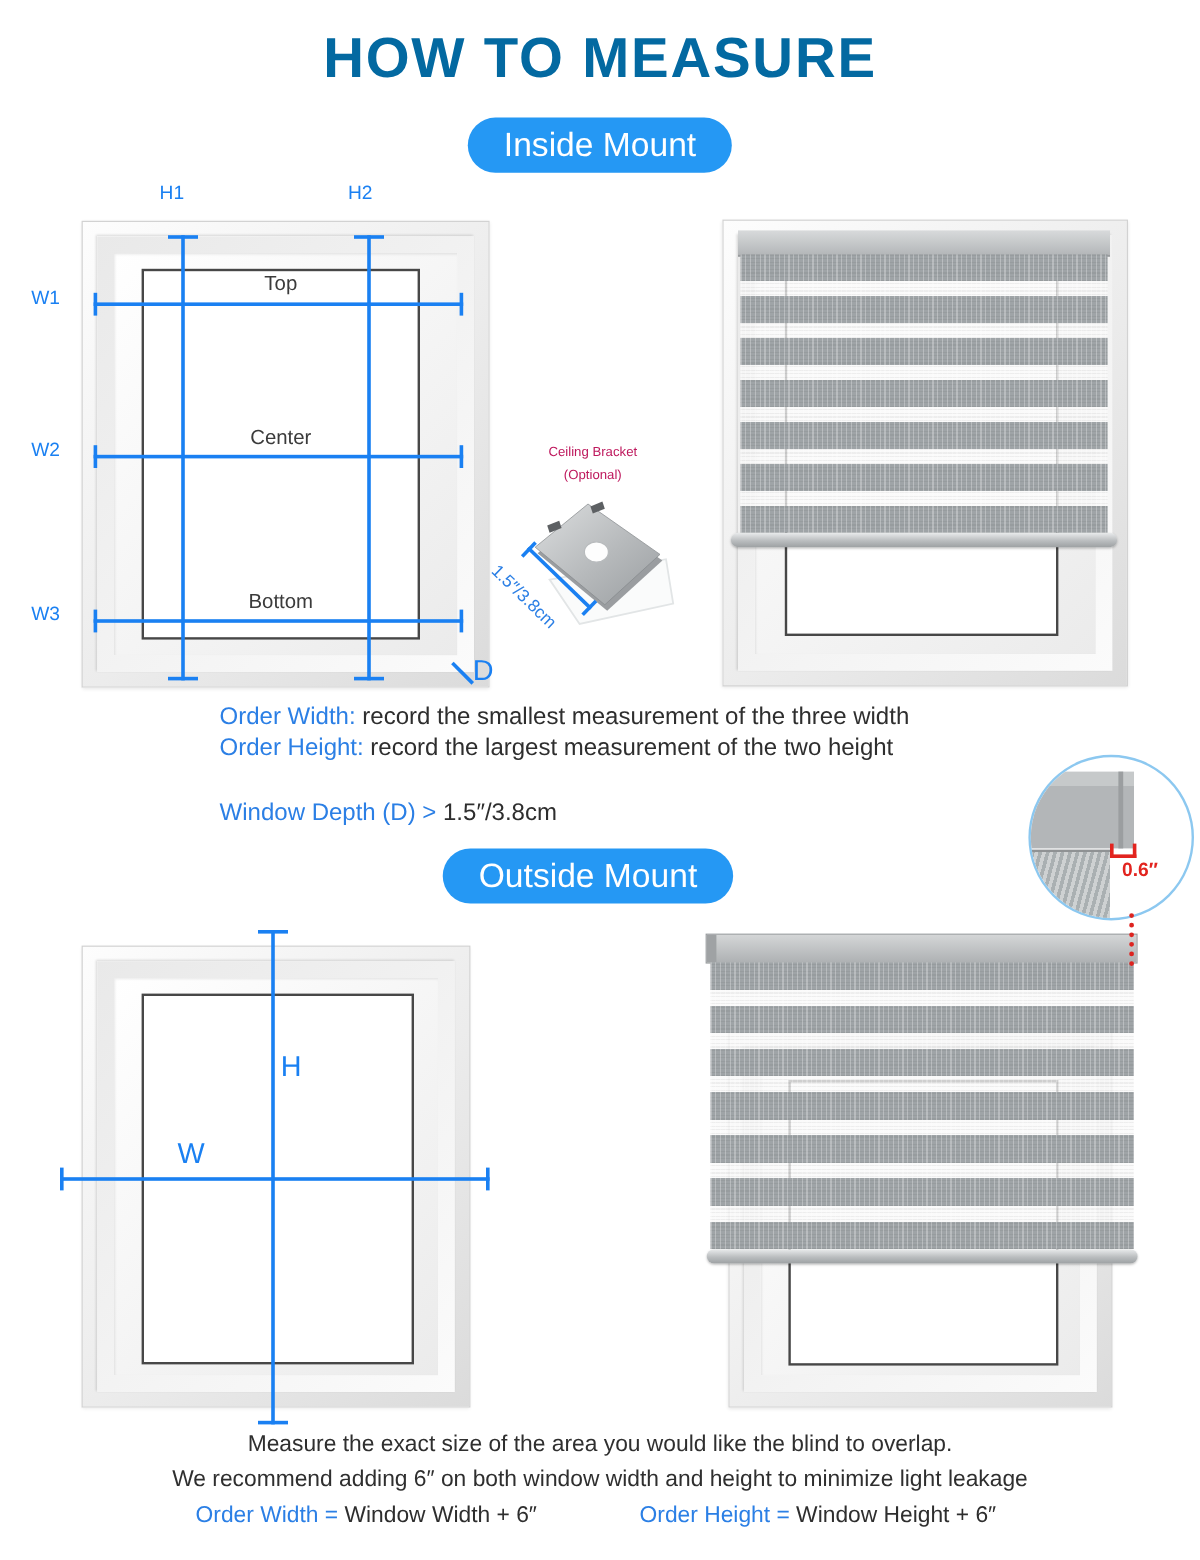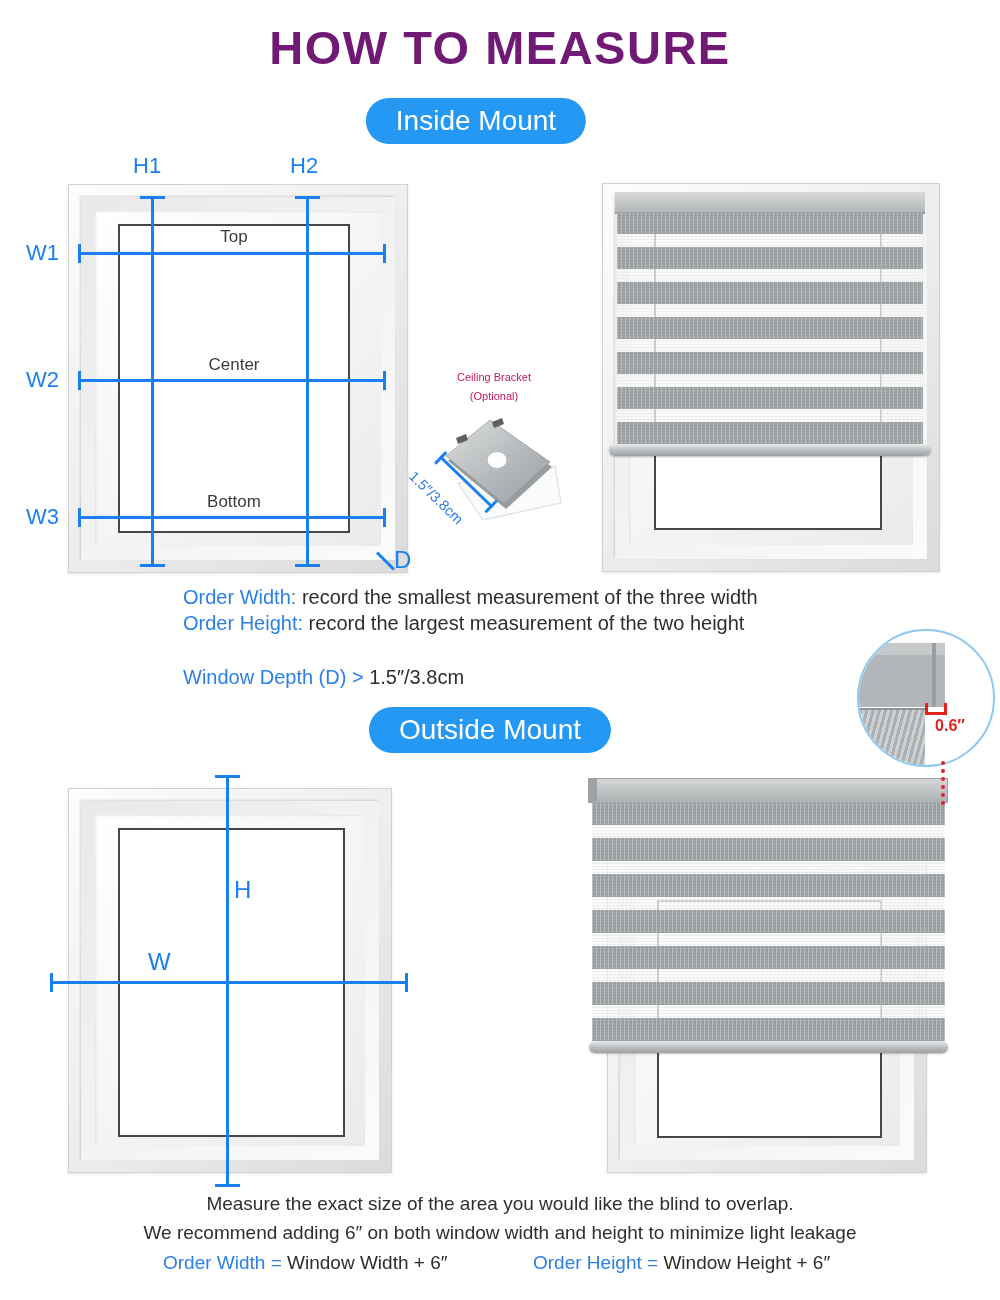--- a/index.html
+++ b/index.html
@@ -1,21 +1,21 @@
 <!DOCTYPE html>
 <html><head>
 <meta charset="utf-8">
 <style>
   html,body{margin:0;padding:0;background:#fff;}
   .canvas{position:relative;width:1000px;height:1300px;background:#ffffff;overflow:hidden;
           font-family:"Liberation Sans",sans-serif;color:#2e2e2e;}
 
   
   .title{position:absolute;top:20px;left:0;width:100%;text-align:center;
-         font-size:47px;font-weight:700;letter-spacing:1.5px;color:#701a75;}
+         font-size:47px;font-weight:700;letter-spacing:1.5px;color:#0369a1;}
   .pill{position:absolute;transform:translateX(-50%);background:#2598f4;color:#fff;
         border-radius:25px;font-size:28px;padding:7px 30px;white-space:nowrap;}
 
   
   .window{position:absolute;}
   .wf1{position:absolute;inset:0;background:linear-gradient(135deg,#fdfdfd 0%,#ececec 55%,#dbdbdb 100%);
        border:1px solid #d2d2d2;box-shadow:0 1px 3px rgba(0,0,0,.10);}
   .wf2{position:absolute;inset:13px;background:linear-gradient(315deg,#fbfbfb,#e9e9e9);
        box-shadow:-1px -1px 2px rgba(0,0,0,.14);}
   .wf3{position:absolute;inset:27px;background:linear-gradient(135deg,#ffffff,#ebebeb);
@@ -25,21 +25,21 @@
   
   .vline{position:absolute;width:3px;background:#1a80f2;}
   .vline::before,.vline::after{content:"";position:absolute;left:-11px;width:25px;height:3px;background:#1a80f2;}
   .vline::before{top:0;} .vline::after{bottom:0;}
   .hline{position:absolute;height:3px;background:#1a80f2;}
   .hline::before,.hline::after{content:"";position:absolute;top:-8px;width:3px;height:19px;background:#1a80f2;}
   .hline::before{left:0;} .hline::after{right:0;}
   .dline{position:absolute;height:3px;background:#1a80f2;transform-origin:left center;}
   .dline.caps::before,.dline.caps::after{content:"";position:absolute;width:3px;height:16px;top:-6.5px;background:#1a80f2;}
   .dline.caps::before{left:0;} .dline.caps::after{right:0;}
-  .mlabel{position:absolute;color:#1a80f2;font-size:22px;white-space:nowrap;}
+  .mlabel{position:absolute;color:#1a80f2;font-size:16px;white-space:nowrap;}
   .inlabel{position:absolute;width:200px;text-align:center;font-size:17px;color:#3b3b3b;}
   .diag-label{position:absolute;color:#2b7fe5;font-size:14.5px;transform:rotate(44deg);
               transform-origin:left top;white-space:nowrap;}
 
   
   .cassette{position:absolute;background:linear-gradient(180deg,#d8dadb,#b4b7b9);border-bottom:2px solid #989b9d;}
   .headrail{position:absolute;background:linear-gradient(180deg,#d4d6d7,#aeb1b3);border:1px solid #9b9ea0;}
   .headrail::before{content:"";position:absolute;left:0;top:0;bottom:0;width:8px;background:#9fa2a4;}
   .zebra{position:absolute;background-image:
      repeating-linear-gradient(90deg,rgba(255,255,255,.28) 0 1px,rgba(255,255,255,0) 1px 4px),
@@ -71,21 +71,21 @@
   .note .blue,.blue{color:#2b7fe5;}
   .bnote{position:absolute;left:0;width:100%;text-align:center;font-size:19px;color:#2f2f2f;}
   .formula{position:absolute;font-size:19px;white-space:nowrap;color:#2e2e2e;}
 </style>
 </head>
 <body>
 
 <div class="canvas">
 
   <div class="title">HOW TO MEASURE</div>
-  <div class="pill" style="left:476px;top:98px;">Inside Mount</div>
+  <div class="pill" style="left:500px;top:98px;">Inside Mount</div>
 
   <div class="window" style="left:68px;top:184px;width:340px;height:389px;">
     <div class="wf1"></div>
     <div class="wf2"></div>
     <div class="wf3"></div>
     <div class="glass" style="inset:40px 58px 40px 50px;"></div>
   </div>
 
   <div class="vline" style="left:151px;top:196px;height:371px;"></div>
   <div class="vline" style="left:306px;top:196px;height:371px;"></div>

